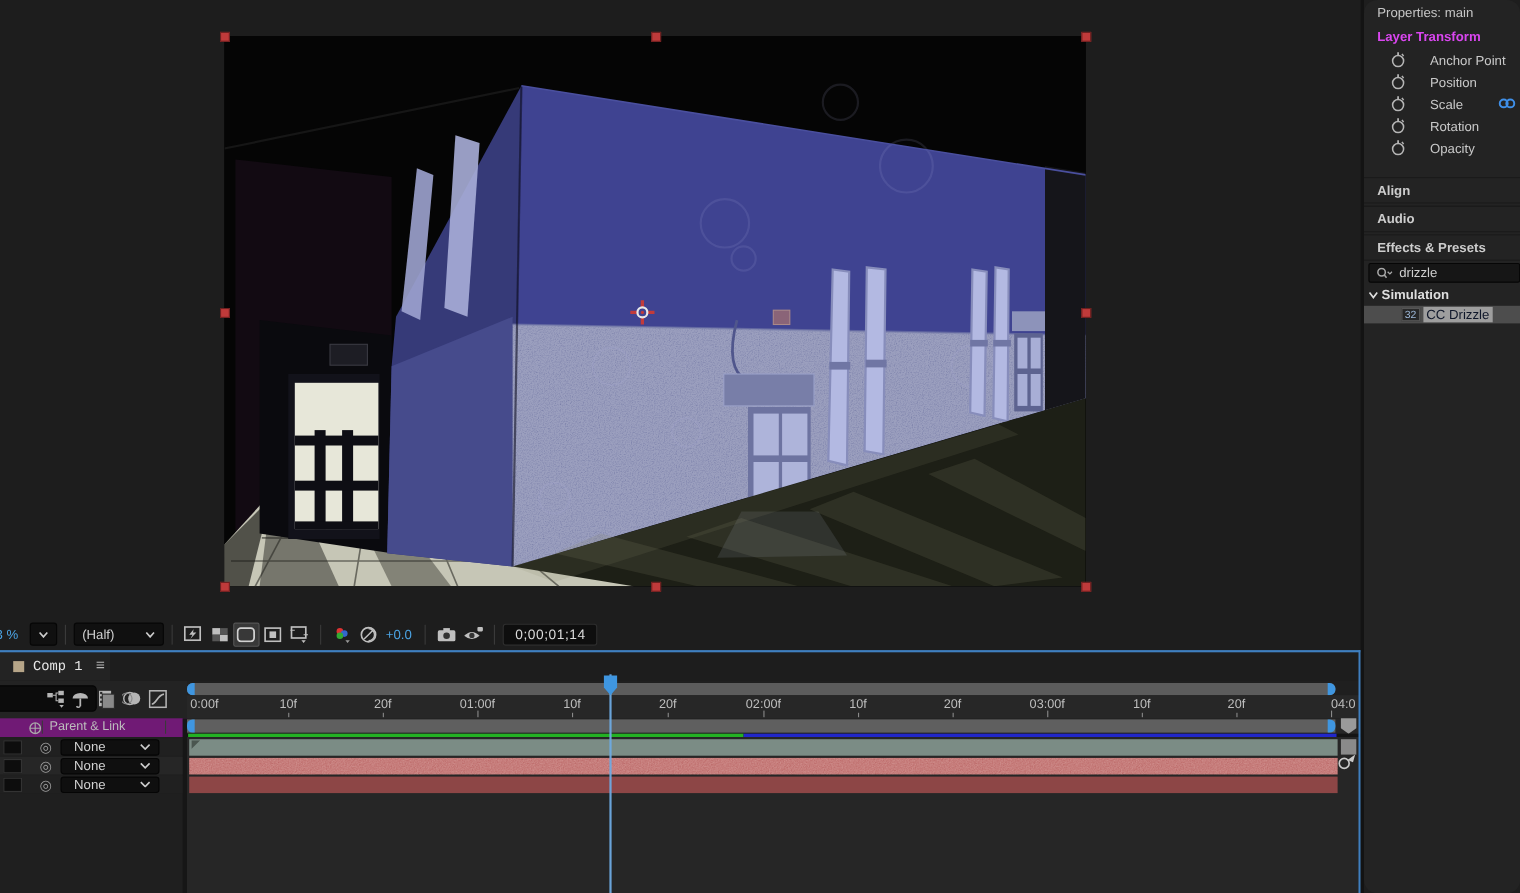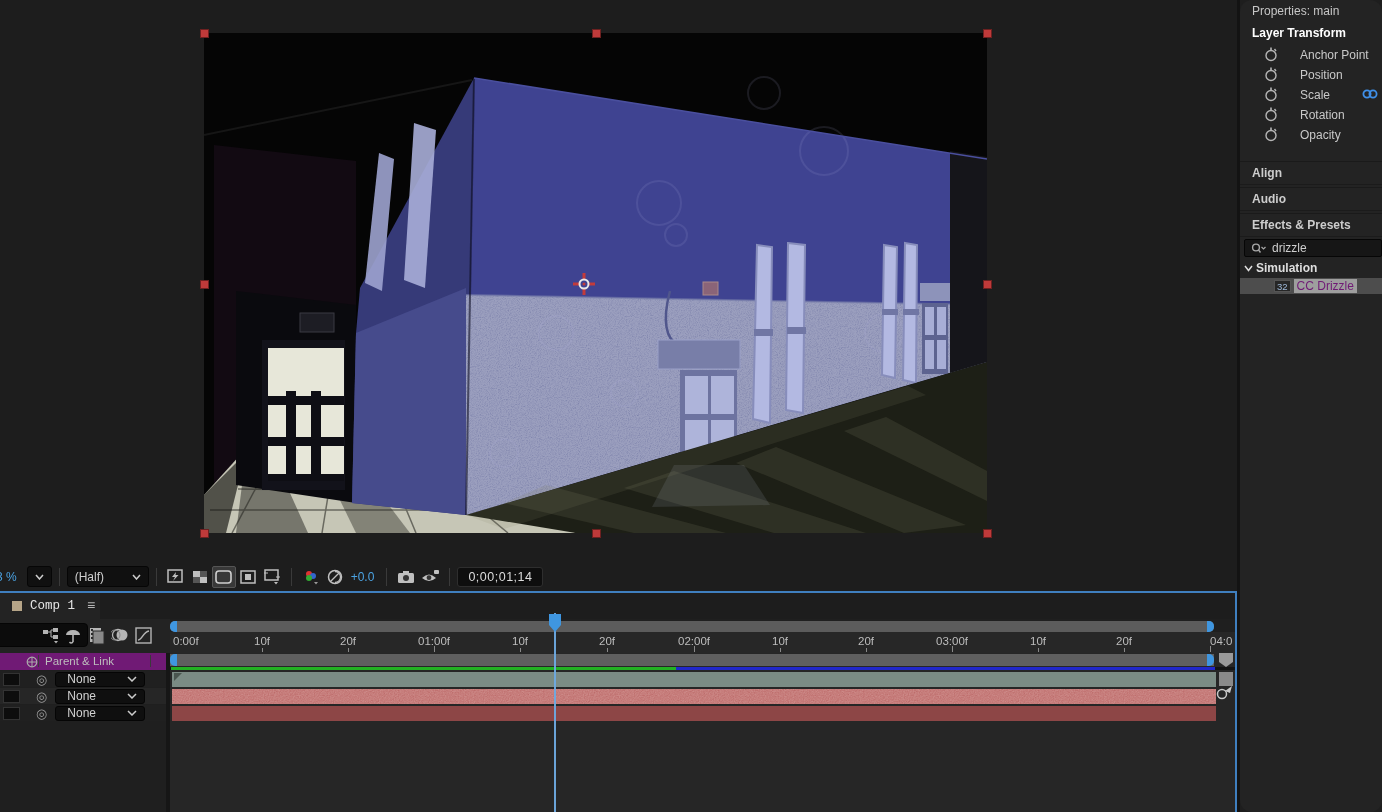--- a/index.html
+++ b/index.html
@@ -97,21 +97,21 @@
     display:flex; align-items:center; padding-left:12px; font-weight:bold; font-size:12px; }
   #fx-search { position:absolute; left:4px; top:239px; width:138px; height:18px; background:#161616;
     border:1px solid #060606; border-radius:2px; display:flex; align-items:center; gap:6px;
     padding-left:6px; color:#cfcfcf; }
   #sim-row { position:absolute; left:4px; top:261px; display:flex; align-items:center; gap:3px;
     color:#dedede; font-weight:bold; font-size:12px; }
   #drizzle-row { position:absolute; left:0px; top:278px; width:142px; height:16px; background:#4d4d4d;
     display:flex; align-items:center; }
   #badge-32 { margin-left:34px; background:#262626; border:1px solid #555; color:#9db8d8;
     font-size:9.5px; padding:0 2px; height:12px; line-height:12px; }
-  #drizzle-label { margin-left:3px; background:#9e9e9e; color:#701a75; font-size:12px;
+  #drizzle-label { margin-left:3px; background:#9e9e9e; color:#0f172a; font-size:12px;
     padding:0 3px; height:14px; line-height:14px; }
 </style>
 </head>
 <body>
 
 <div id="viewer-panel" class="abs">
 
   <div id="comp-viewport" class="abs">
     <svg width="783" height="500" viewBox="0 0 783 500">
       <defs>
@@ -496,21 +496,21 @@
 </div>
 
 <div id="playhead-line" class="abs">
   <svg id="playhead-marker" width="14" height="20" viewBox="0 0 14 20">
     <path d="M1 1h12v11l-6 7-6-7z" fill="#3f96e0"></path>
   </svg>
 </div>
 
 <div id="right-panel" class="abs">
   <span class="rp-text" style="top:4px;">Properties: main</span>
-  <span class="rp-text" style="top:26px; font-weight:bold; color:#ffffff;">Layer Transform</span>
+  <span class="rp-text" style="top:26px; font-weight:bold; color:#d946ef;">Layer Transform</span>
 
   <div class="transform-row" style="top:45px;">
     <svg class="stopwatch" width="14" height="15" viewBox="0 0 14 15">
         <circle cx="7" cy="8.5" r="5" fill="none" stroke="#b5b5b5" stroke-width="1.4"></circle>
         <line x1="7" y1="0.5" x2="7" y2="3" stroke="#b5b5b5" stroke-width="1.6"></line>
         <line x1="10.5" y1="2" x2="12" y2="4" stroke="#b5b5b5" stroke-width="1.4"></line>
       </svg>
     <span class="transform-label">Anchor Point</span>
   </div>
   <div class="transform-row" style="top:65px;">

